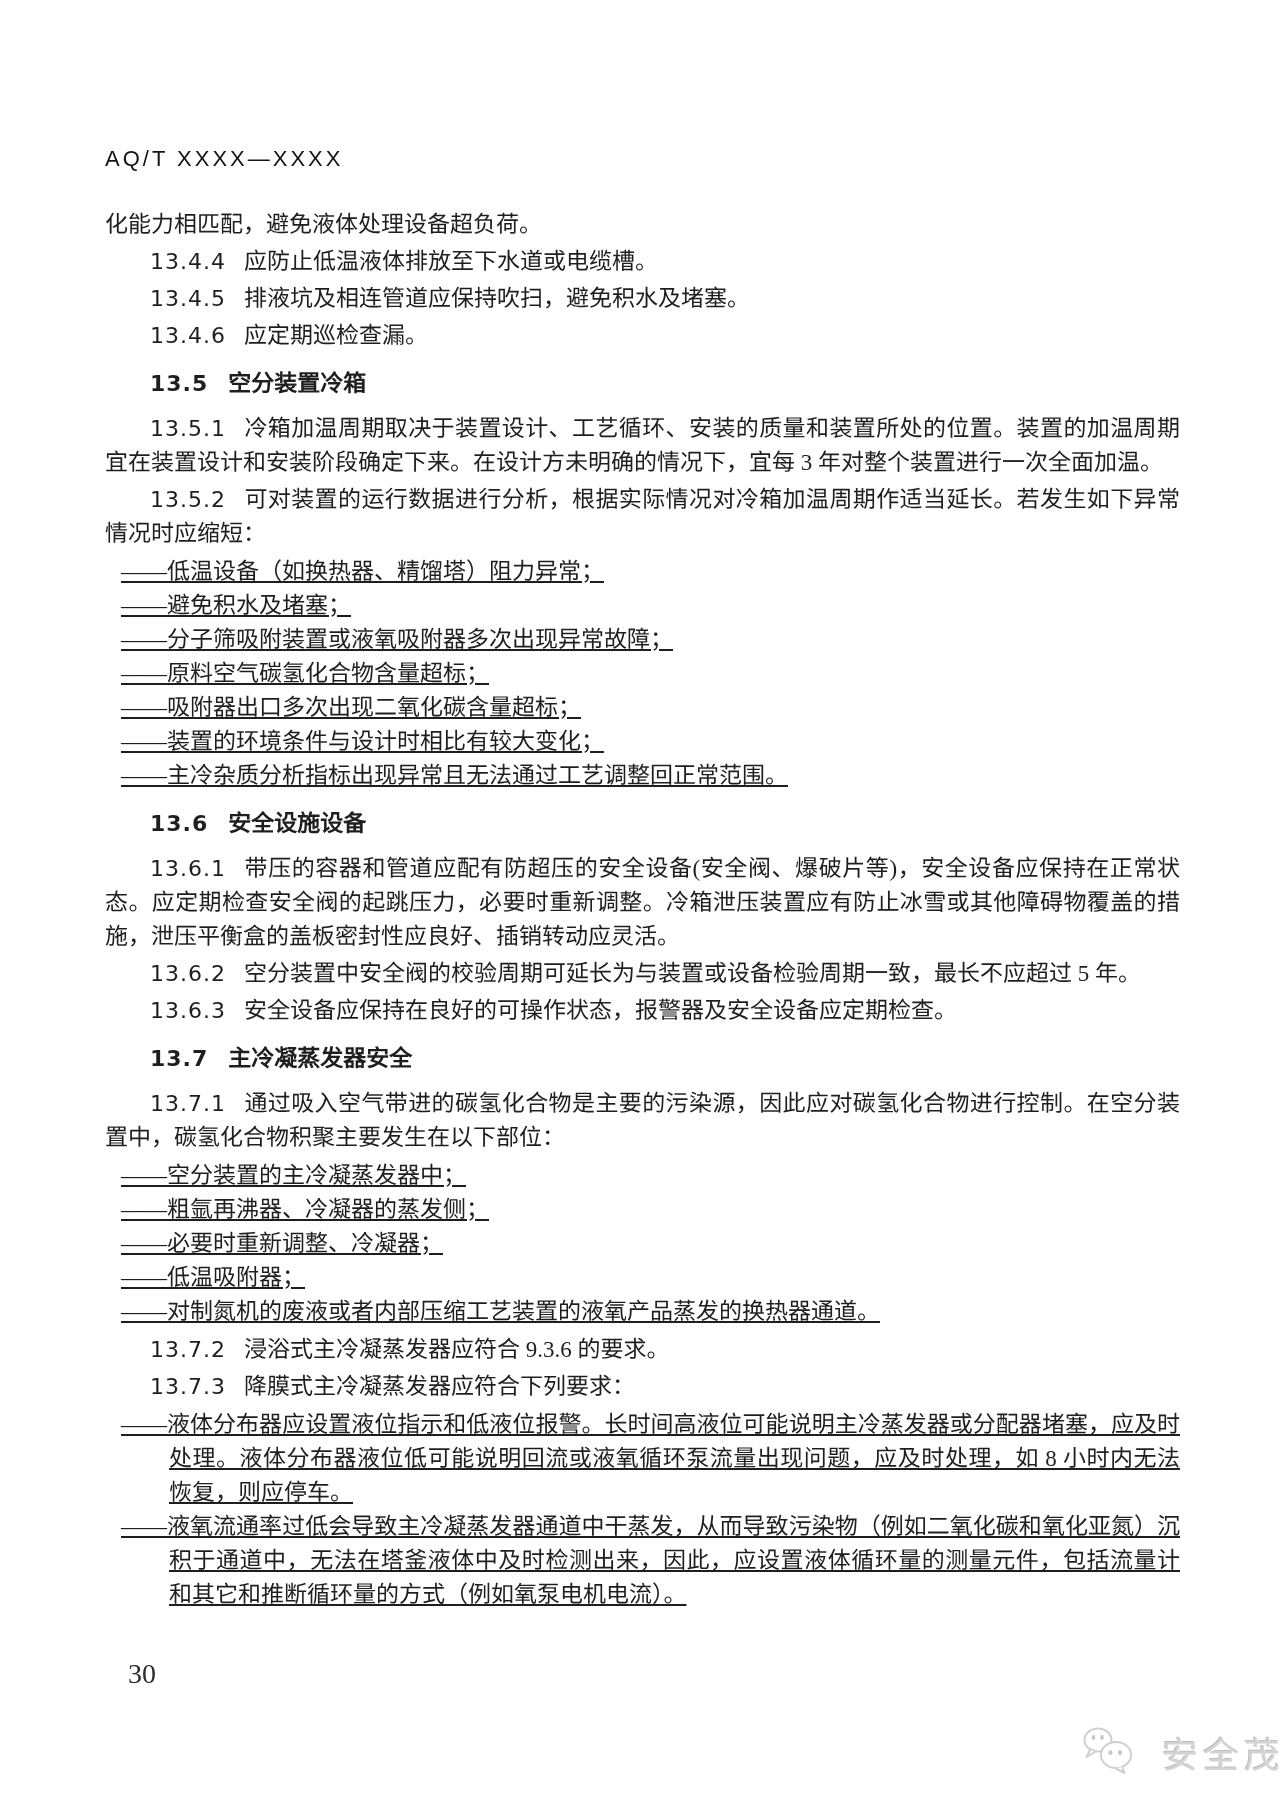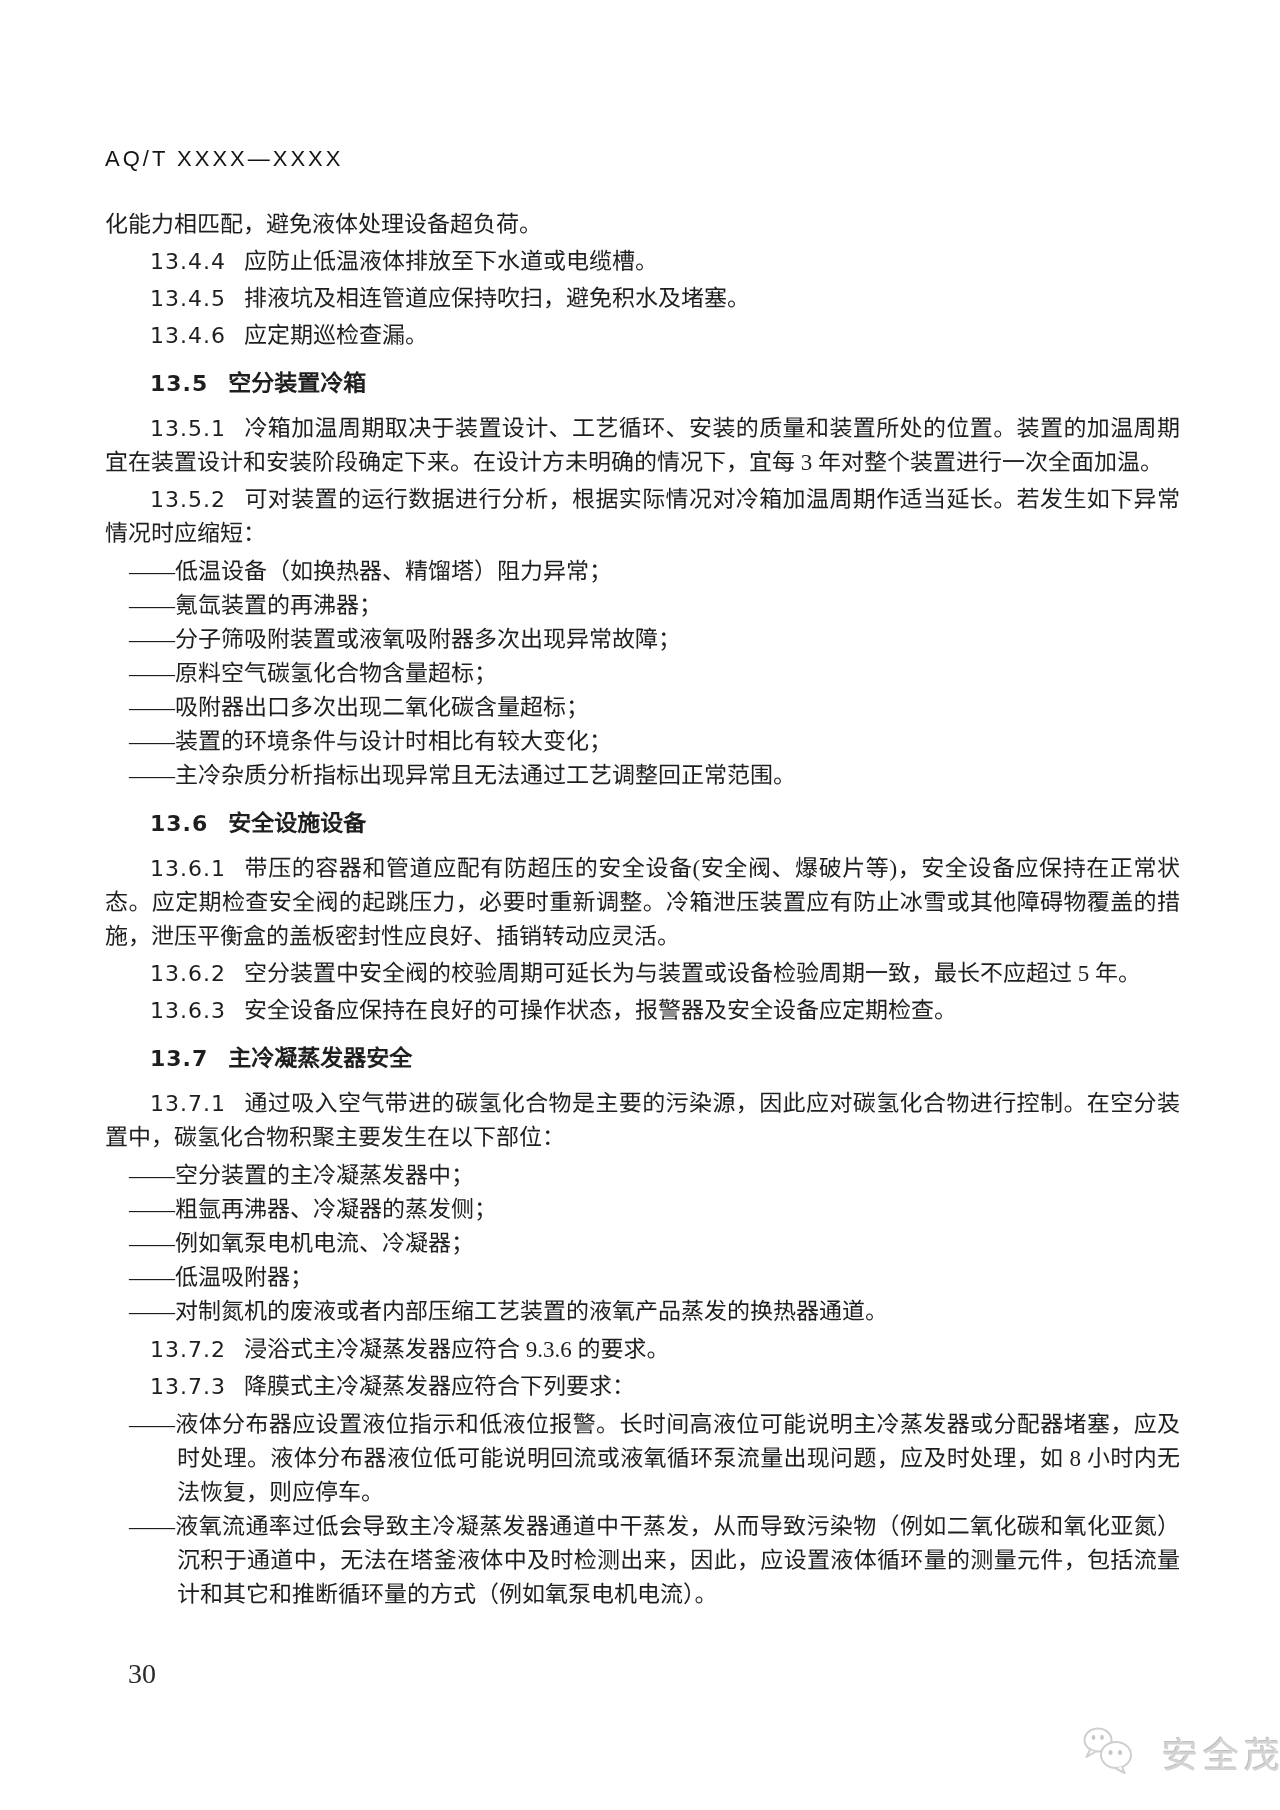--- a/index.html
+++ b/index.html
@@ -50,24 +50,25 @@
     font-family: "Liberation Sans", "DejaVu Sans", sans-serif;
     margin: 13px 0 11px 0;
   }
   .heading .num { padding-right: 20px; font-weight: bold; }
   .dash-list {
     list-style: none;
     margin: 4px 0;
     padding: 0;
   }
   .dash-list li {
-    margin-left: 24px;
+    margin-left: 16px;
     padding-left: 48px;
     text-indent: -48px;
     text-align: justify;
+    text-decoration: underline;
   }
   .dash { letter-spacing: 0; }
   .page-number {
     position: absolute;
     left: 128px;
     top: 1658px;
     font-size: 28px;
     color: #2a2a2a;
   }
   .watermark {
@@ -105,21 +106,21 @@
     <p class="para"><span class="num">13.4.6</span><span>应定期巡检查漏。</span></p>
 
     <h2 class="heading"><span class="num">13.5</span><span>空分装置冷箱</span></h2>
 
     <p class="para"><span class="num">13.5.1</span><span>冷箱加温周期取决于装置设计、工艺循环、安装的质量和装置所处的位置。装置的加温周期宜在装置设计和安装阶段确定下来。在设计方未明确的情况下，宜每 3 年对整个装置进行一次全面加温。</span></p>
 
     <p class="para"><span class="num">13.5.2</span><span>可对装置的运行数据进行分析，根据实际情况对冷箱加温周期作适当延长。若发生如下异常情况时应缩短：</span></p>
 
     <ul class="dash-list">
       <li><span class="dash">——</span><span>低温设备（如换热器、精馏塔）阻力异常；</span></li>
-      <li><span class="dash">——</span><span>氪氙装置的再沸器；</span></li>
+      <li><span class="dash">——</span><span>避免积水及堵塞；</span></li>
       <li><span class="dash">——</span><span>分子筛吸附装置或液氧吸附器多次出现异常故障；</span></li>
       <li><span class="dash">——</span><span>原料空气碳氢化合物含量超标；</span></li>
       <li><span class="dash">——</span><span>吸附器出口多次出现二氧化碳含量超标；</span></li>
       <li><span class="dash">——</span><span>装置的环境条件与设计时相比有较大变化；</span></li>
       <li><span class="dash">——</span><span>主冷杂质分析指标出现异常且无法通过工艺调整回正常范围。</span></li>
     </ul>
 
     <h2 class="heading"><span class="num">13.6</span><span>安全设施设备</span></h2>
 
     <p class="para"><span class="num">13.6.1</span><span>带压的容器和管道应配有防超压的安全设备(安全阀、爆破片等)，安全设备应保持在正常状态。应定期检查安全阀的起跳压力，必要时重新调整。冷箱泄压装置应有防止冰雪或其他障碍物覆盖的措施，泄压平衡盒的盖板密封性应良好、插销转动应灵活。</span></p>
@@ -128,21 +129,21 @@
 
     <p class="para"><span class="num">13.6.3</span><span>安全设备应保持在良好的可操作状态，报警器及安全设备应定期检查。</span></p>
 
     <h2 class="heading"><span class="num">13.7</span><span>主冷凝蒸发器安全</span></h2>
 
     <p class="para"><span class="num">13.7.1</span><span>通过吸入空气带进的碳氢化合物是主要的污染源，因此应对碳氢化合物进行控制。在空分装置中，碳氢化合物积聚主要发生在以下部位：</span></p>
 
     <ul class="dash-list">
       <li><span class="dash">——</span><span>空分装置的主冷凝蒸发器中；</span></li>
       <li><span class="dash">——</span><span>粗氩再沸器、冷凝器的蒸发侧；</span></li>
-      <li><span class="dash">——</span><span>例如氧泵电机电流、冷凝器；</span></li>
+      <li><span class="dash">——</span><span>必要时重新调整、冷凝器；</span></li>
       <li><span class="dash">——</span><span>低温吸附器；</span></li>
       <li><span class="dash">——</span><span>对制氮机的废液或者内部压缩工艺装置的液氧产品蒸发的换热器通道。</span></li>
     </ul>
 
     <p class="para"><span class="num">13.7.2</span><span>浸浴式主冷凝蒸发器应符合 9.3.6 的要求。</span></p>
 
     <p class="para"><span class="num">13.7.3</span><span>降膜式主冷凝蒸发器应符合下列要求：</span></p>
 
     <ul class="dash-list">
       <li><span class="dash">——</span><span>液体分布器应设置液位指示和低液位报警。长时间高液位可能说明主冷蒸发器或分配器堵塞，应及时处理。液体分布器液位低可能说明回流或液氧循环泵流量出现问题，应及时处理，如 8 小时内无法恢复，则应停车。</span></li>

